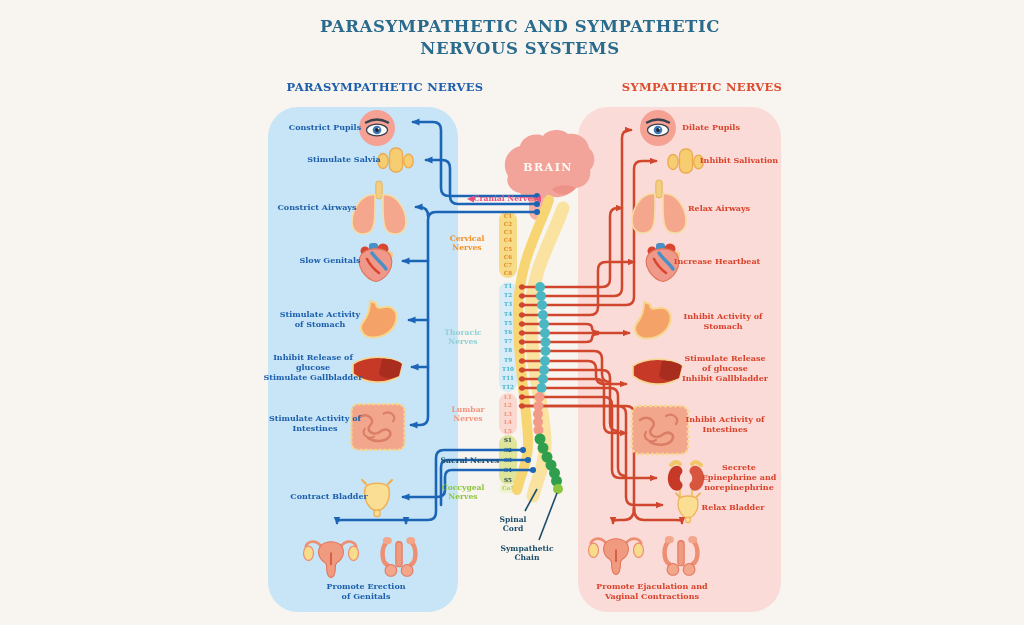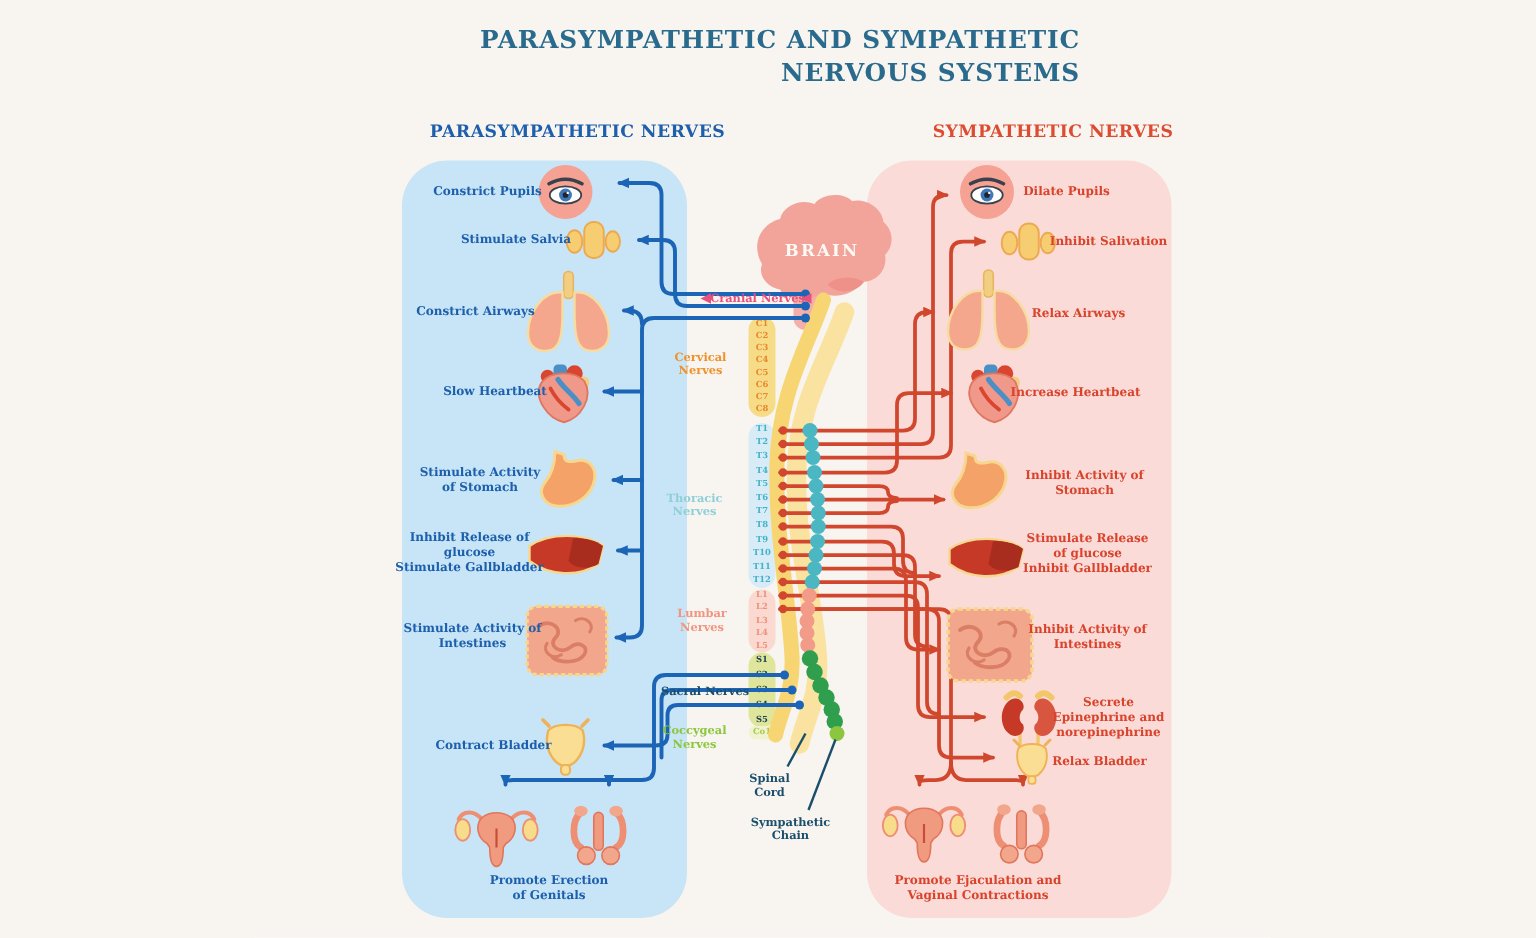--- a/index.html
+++ b/index.html
@@ -2,21 +2,21 @@
 <html><head>
 <meta charset="utf-8">
 <style>
   html,body{margin:0;padding:0;}
   #stage{position:relative;width:1024px;height:625px;background:#F8F5F0;overflow:hidden;
          font-family:"DejaVu Serif",serif;}
   .abs{position:absolute;}
   .panel{position:absolute;top:107px;height:505px;border-radius:30px;z-index:1;}
   #panel-left{left:268px;width:190px;background:#C7E5F6;}
   #panel-right{left:578px;width:203px;background:#FADBD7;}
-  #title{left:520px;top:16px;transform:translateX(-50%);text-align:right;white-space:pre-line;
+  #title{left:520px;top:16px;transform:translateX(-50%);text-align:center;white-space:pre-line;
          font-weight:bold;font-size:16.5px;line-height:1.35;letter-spacing:.6px;color:#2A6B8D;z-index:5;}
   .heading{top:80px;transform:translateX(-50%);font-weight:bold;font-size:11.5px;letter-spacing:.3px;z-index:5;margin-left:25px;}
   #heading-left{left:360px;color:#1D5FAD;}
   #heading-right{left:677px;color:#DD4B30;}
   .olabel{transform:translate(-50%,-50%);text-align:center;white-space:pre-line;font-weight:bold;
           font-size:8px;line-height:1.22;z-index:4;}
   .oleft{color:#1D5FAD;} .oright{color:#D9432C;}
   .clabel{transform:translate(-50%,-50%);text-align:center;white-space:pre-line;font-weight:bold;
           font-size:7.6px;line-height:1.25;z-index:4;}
   #brain-label{left:548px;top:167px;transform:translate(-50%,-50%);color:#FDF9F4;font-weight:bold;
@@ -359,21 +359,21 @@
   <div class="abs clabel" style="left:463px;top:492px;color:#8CC63E;">Coccygeal
 Nerves</div>
   <div class="abs clabel" style="left:513px;top:524px;color:#1B4E6B;">Spinal
 Cord</div>
   <div class="abs clabel" style="left:527px;top:553px;color:#1B4E6B;">Sympathetic
 Chain</div>
 
   <div class="abs olabel oleft" style="left:325px;top:128px;">Constrict Pupils</div>
   <div class="abs olabel oleft" style="left:344px;top:160px;">Stimulate Salvia</div>
   <div class="abs olabel oleft" style="left:317px;top:208px;">Constrict Airways</div>
-  <div class="abs olabel oleft" style="left:330px;top:261px;">Slow Heartbeat</div>
+  <div class="abs olabel oleft" style="left:330px;top:261px;">Slow Genitals</div>
   <div class="abs olabel oleft" style="left:320px;top:320px;">Stimulate Activity
 of Stomach</div>
   <div class="abs olabel oleft" style="left:313px;top:368px;">Inhibit Release of
 glucose
 Stimulate Gallbladder</div>
   <div class="abs olabel oleft" style="left:315px;top:424px;">Stimulate Activity of
 Intestines</div>
   <div class="abs olabel oleft" style="left:329px;top:497px;">Contract Bladder</div>
   <div class="abs olabel oleft" style="left:366px;top:592px;">Promote Erection
 of Genitals</div>

